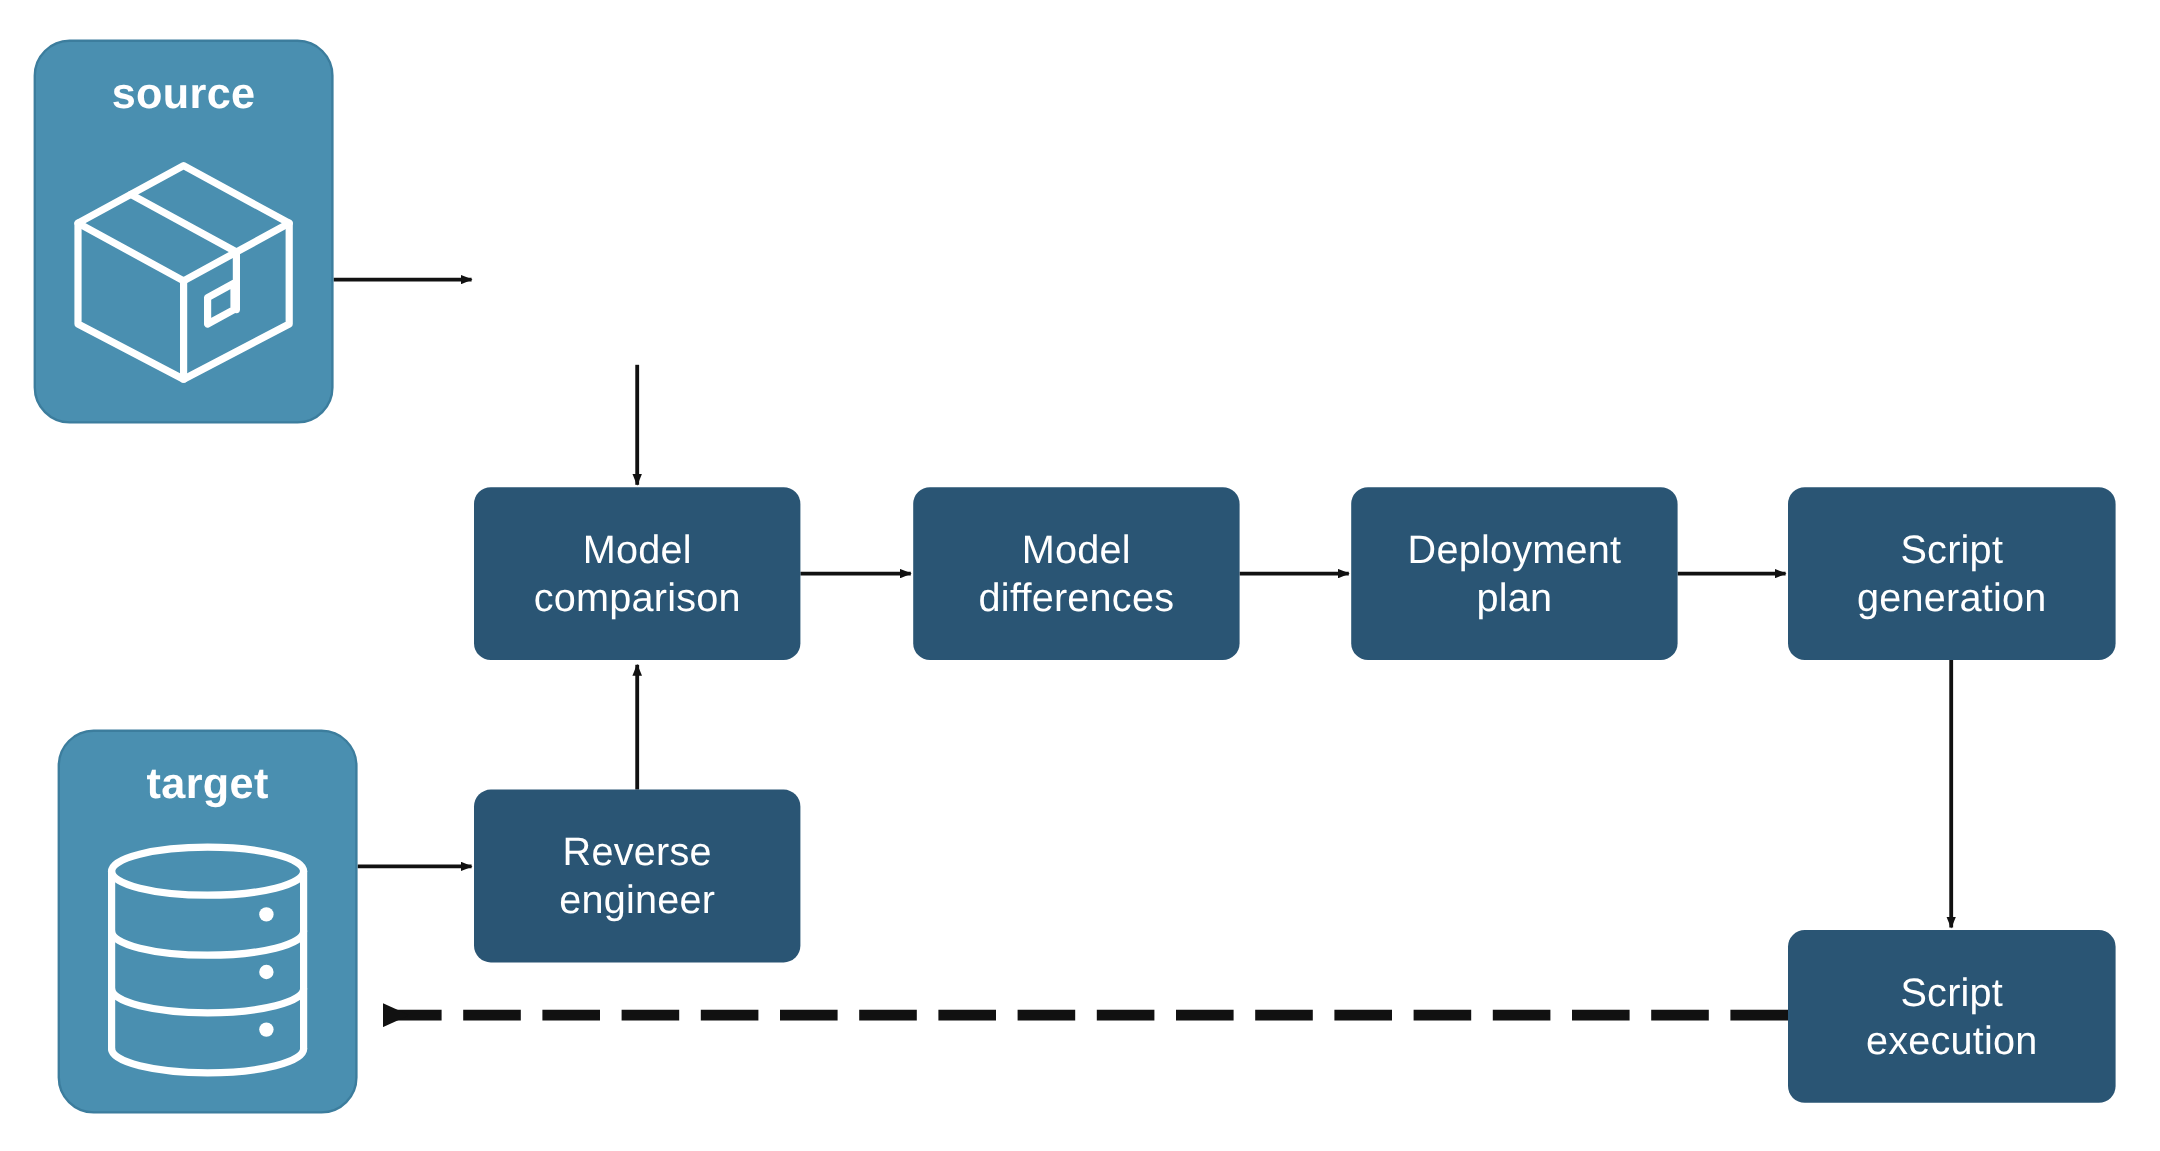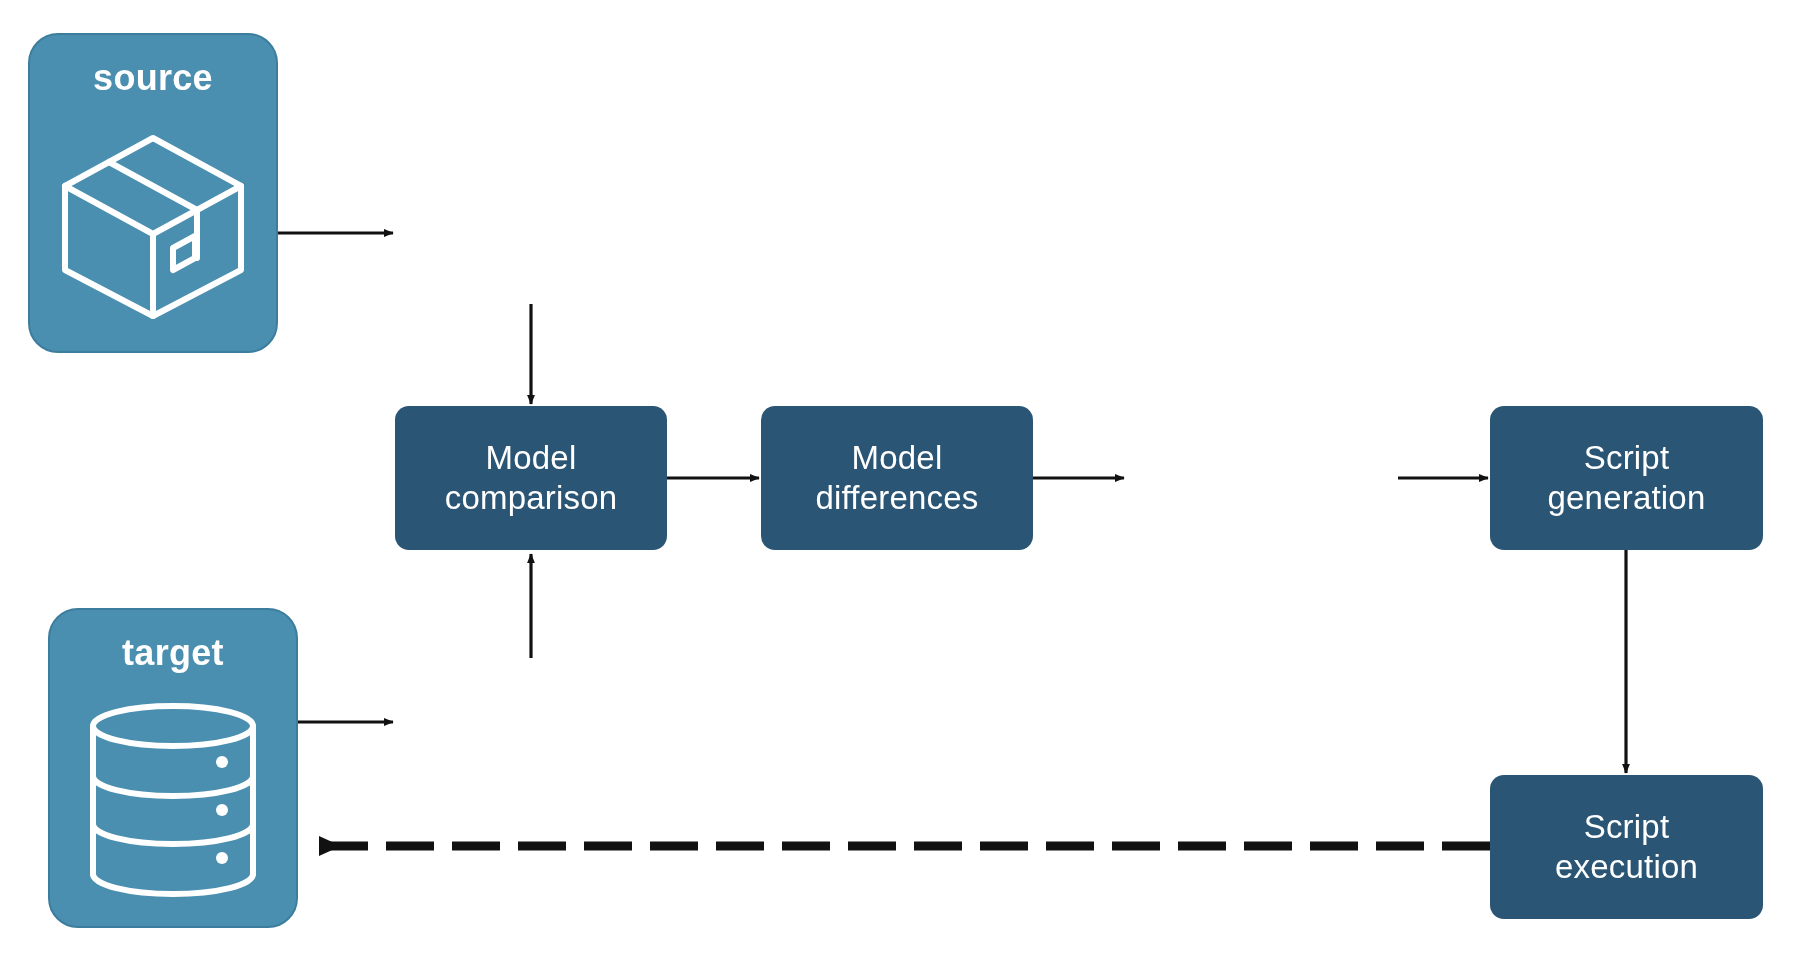--- a/index.html
+++ b/index.html
@@ -164,25 +164,33 @@
   <div class="node process" style="left:395px; top:406px; width:272px; height:144px;">
     <div class="label">Model
 comparison</div>
   </div>
 
   <div class="node process" style="left:761px; top:406px; width:272px; height:144px;">
     <div class="label">Model
 differences</div>
   </div>
 
+  <div class="node process" style="left:1126px; top:406px; width:272px; height:144px;">
+    <div class="label">Deployment
+plan</div>
+  </div>
 
   <div class="node process" style="left:1490px; top:406px; width:273px; height:144px;">
     <div class="label">Script
 generation</div>
   </div>
 
+  <div class="node process" style="left:395px; top:658px; width:272px; height:144px;">
+    <div class="label">Reverse
+engineer</div>
+  </div>
 
   <div class="node process" style="left:1490px; top:775px; width:273px; height:144px;">
     <div class="label">Script
 execution</div>
   </div>
 
 </div>
 
 </body></html>

